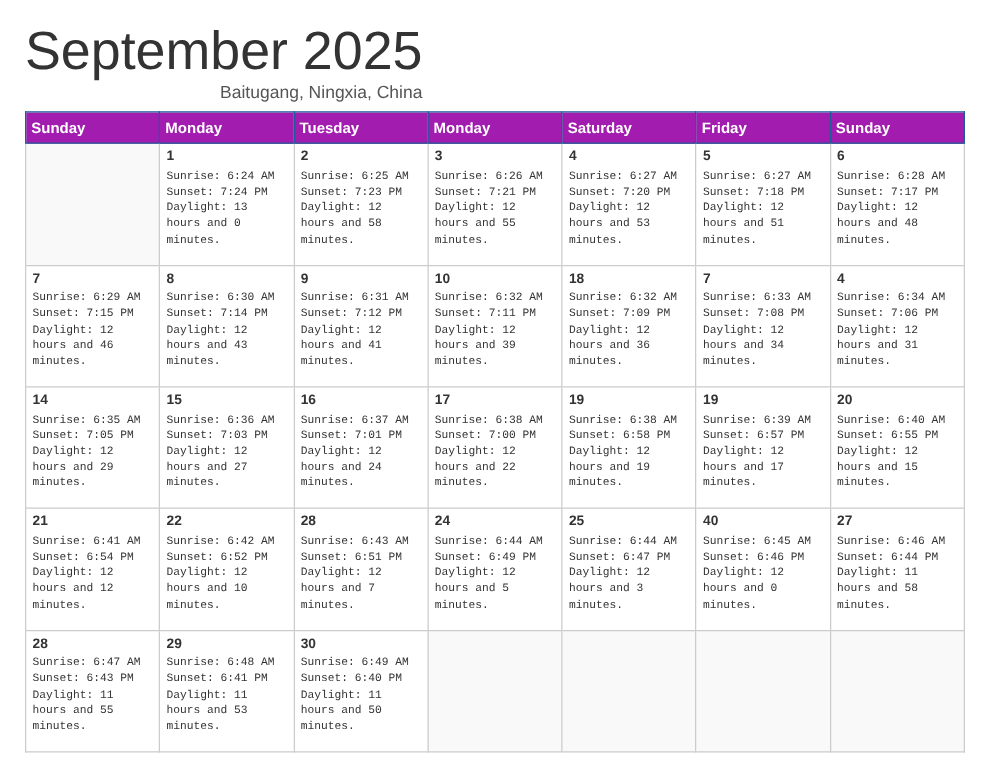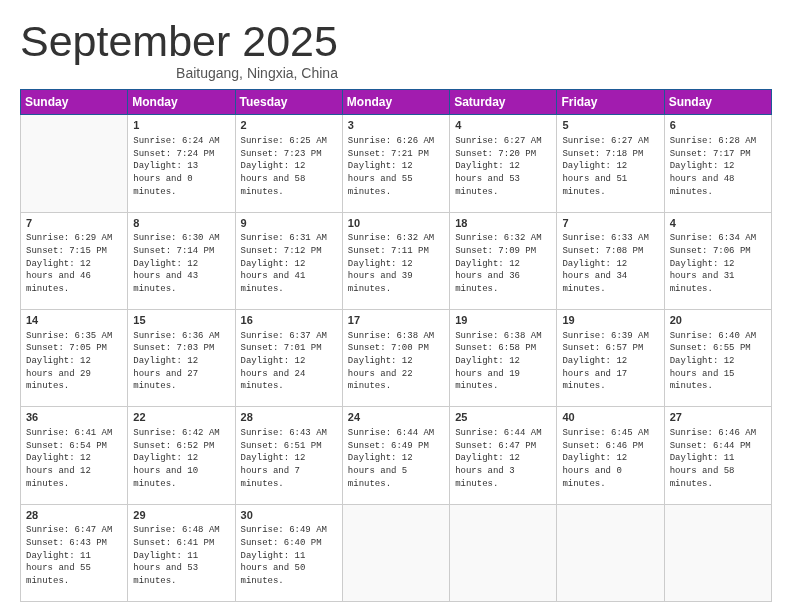--- a/index.html
+++ b/index.html
@@ -195,21 +195,21 @@
             <span class="day-num">19</span>
             <div class="day-info">Sunrise: 6:39 AM<br>Sunset: 6:57 PM<br>Daylight: 12 hours and 17 minutes.</div>
           </td>
           <td>
             <span class="day-num">20</span>
             <div class="day-info">Sunrise: 6:40 AM<br>Sunset: 6:55 PM<br>Daylight: 12 hours and 15 minutes.</div>
           </td>
         </tr>
         <tr>
           <td>
-            <span class="day-num">36</span>
+            <span class="day-num">21</span>
             <div class="day-info">Sunrise: 6:41 AM<br>Sunset: 6:54 PM<br>Daylight: 12 hours and 12 minutes.</div>
           </td>
           <td>
             <span class="day-num">22</span>
             <div class="day-info">Sunrise: 6:42 AM<br>Sunset: 6:52 PM<br>Daylight: 12 hours and 10 minutes.</div>
           </td>
           <td>
             <span class="day-num">28</span>
             <div class="day-info">Sunrise: 6:43 AM<br>Sunset: 6:51 PM<br>Daylight: 12 hours and 7 minutes.</div>
           </td>

